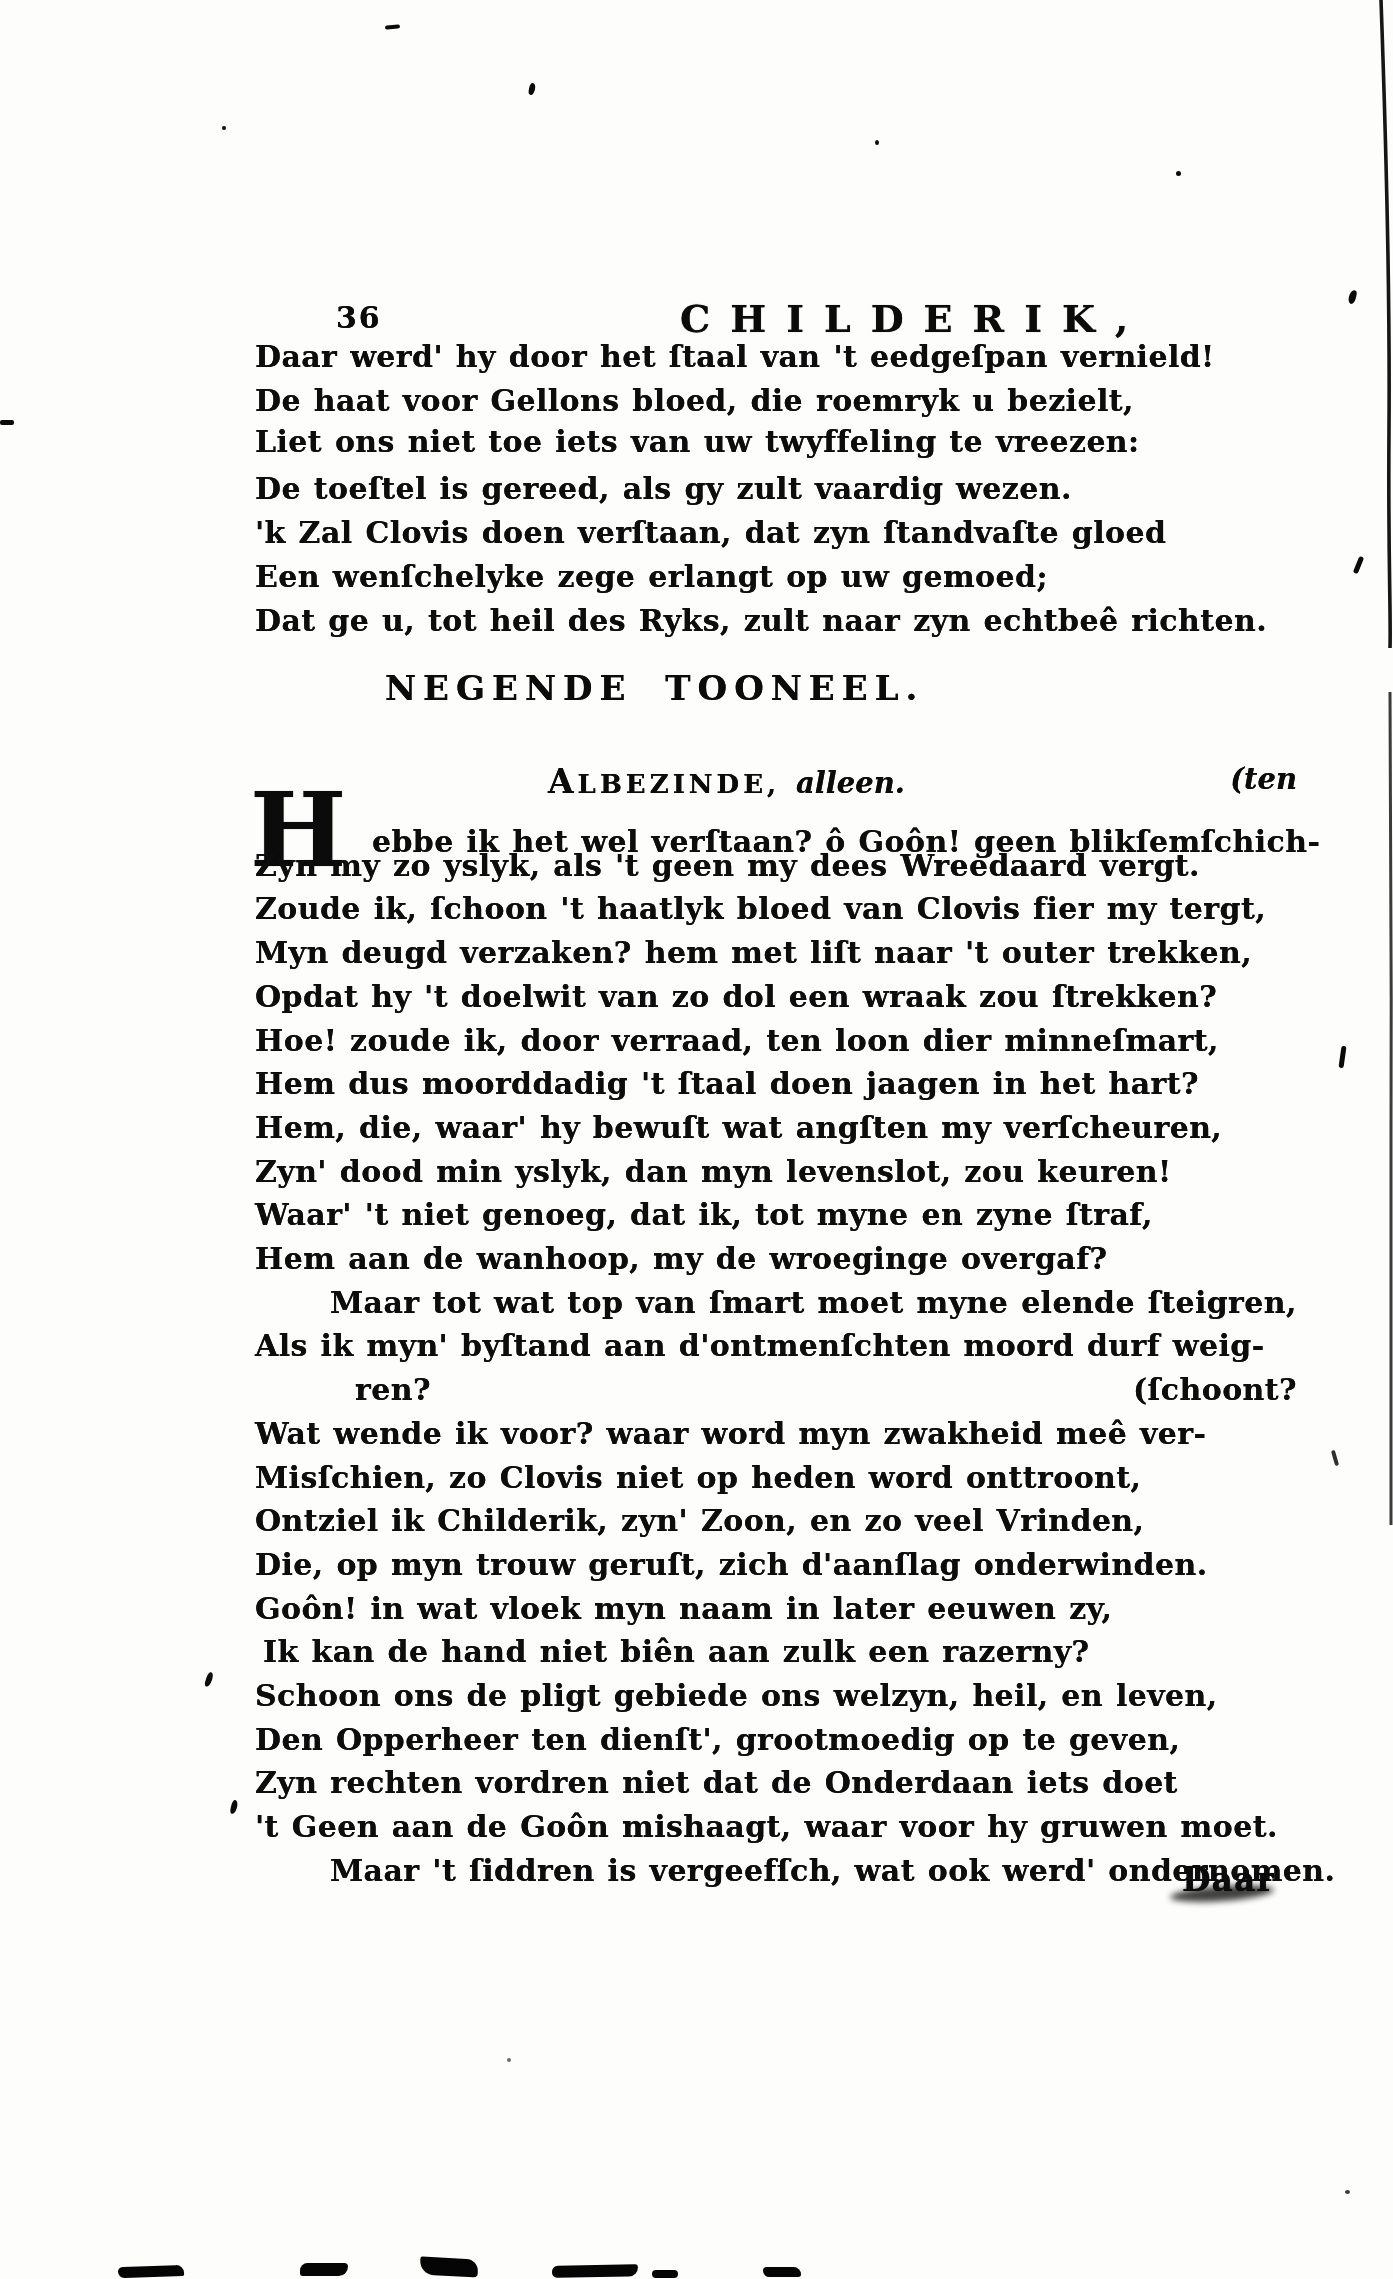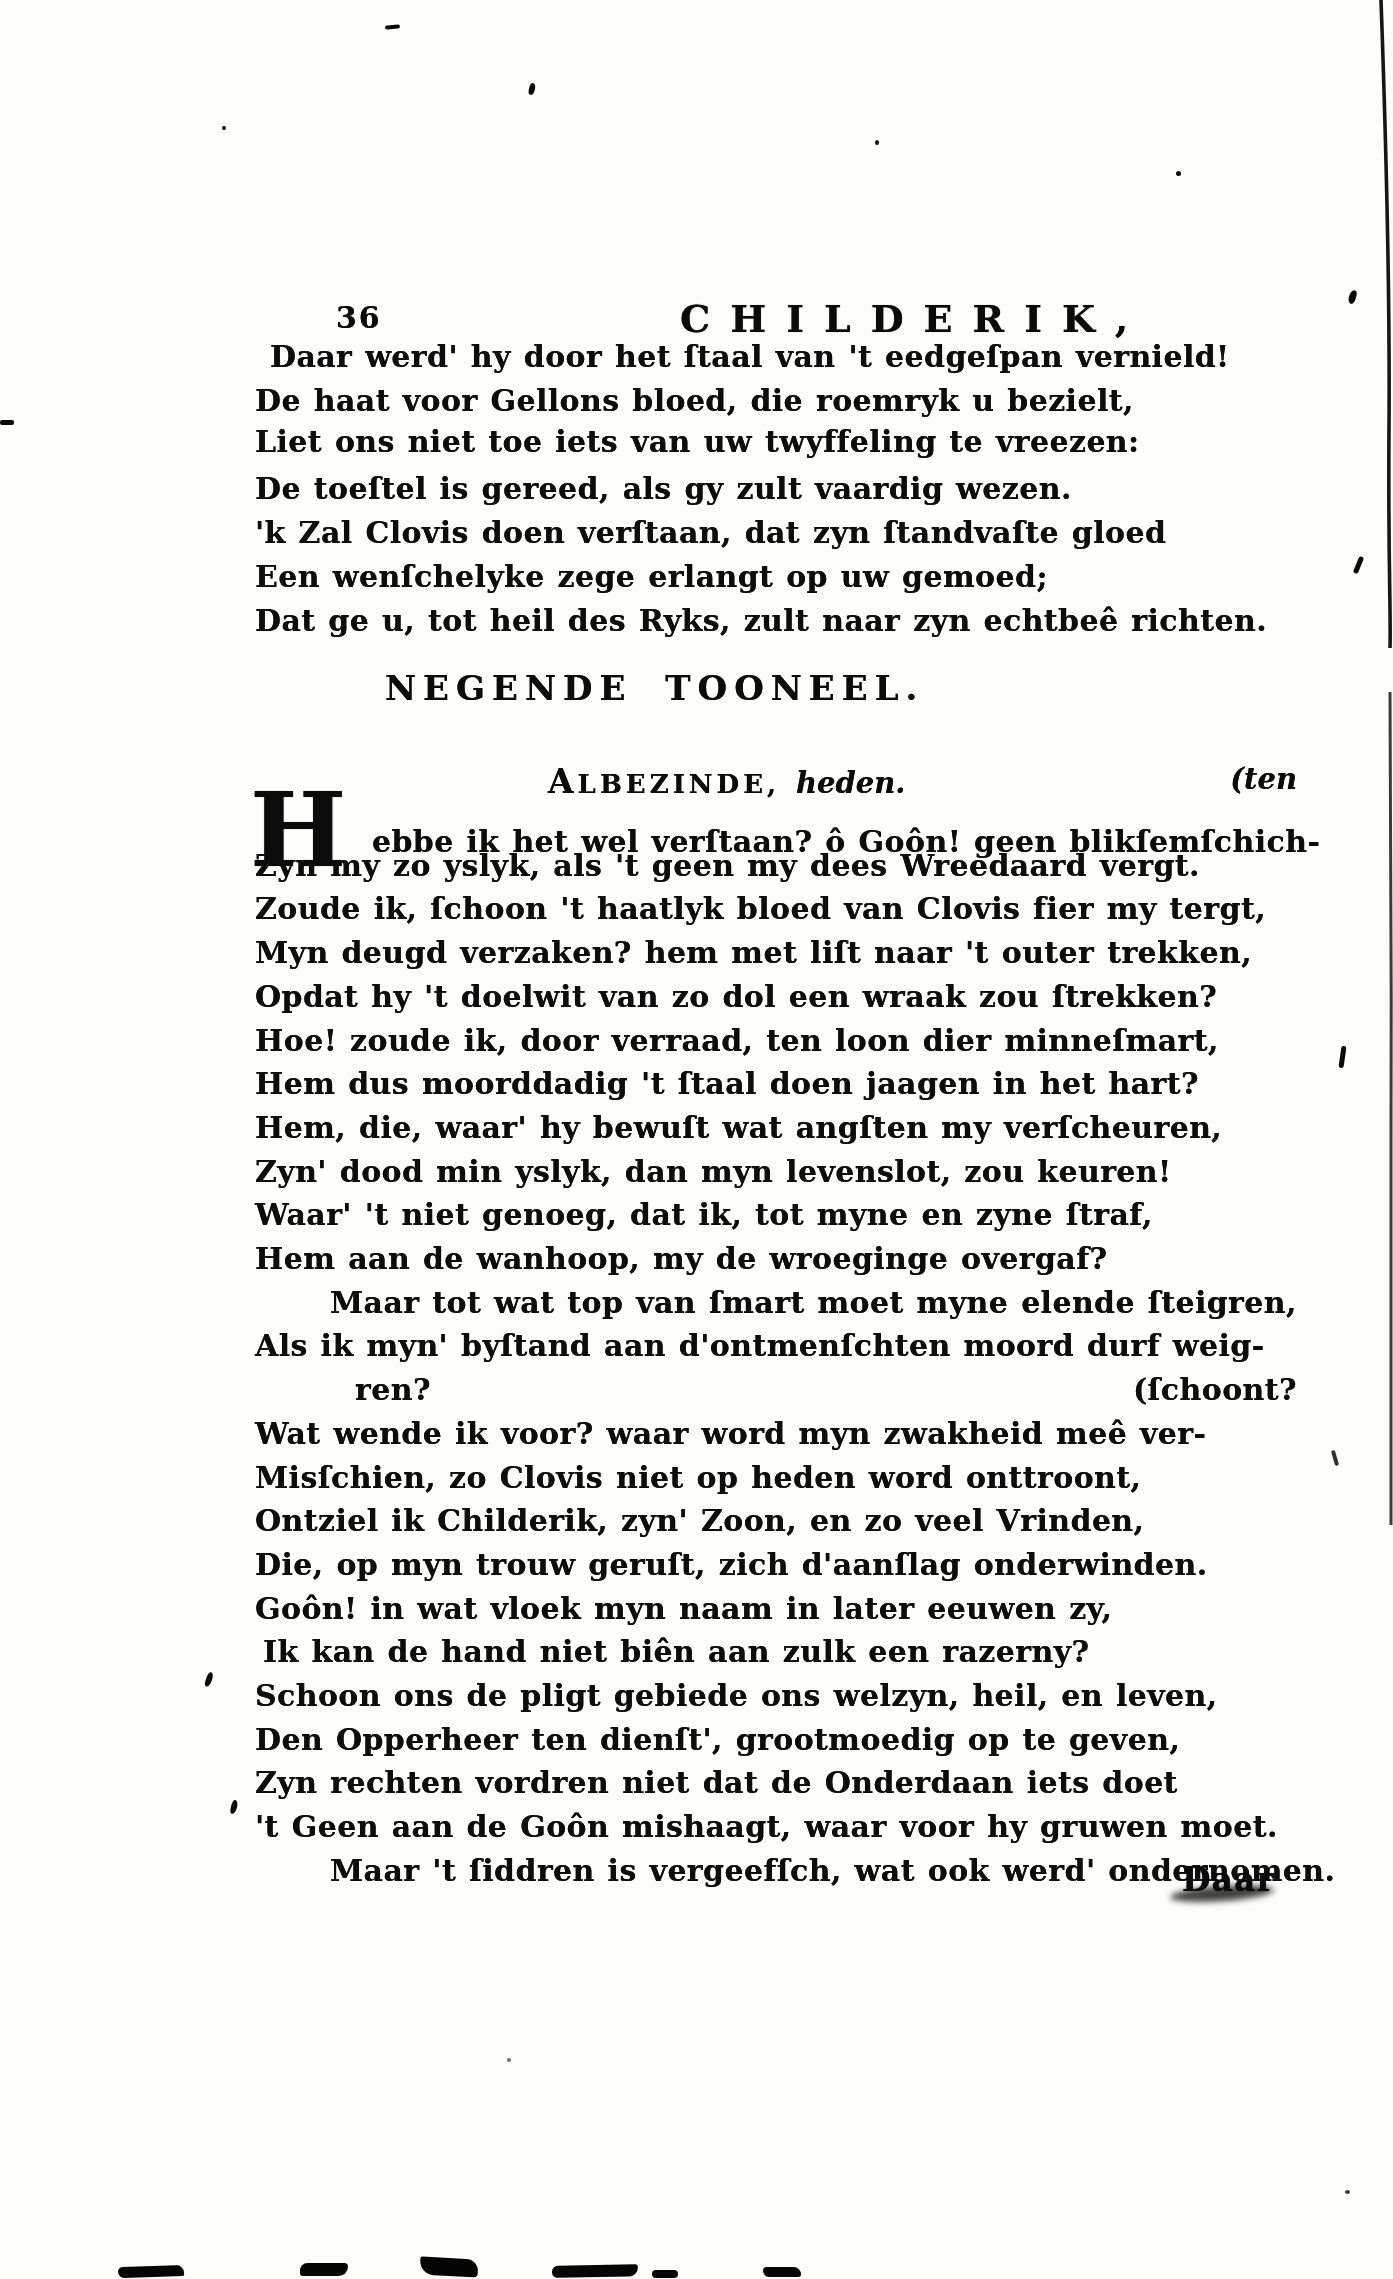--- a/index.html
+++ b/index.html
@@ -103,34 +103,34 @@
 </style>
 </head>
 <body>
 
 <div class="page">
 
   <div class="page-number">36</div>
   <div class="running-title">CHILDERIK,</div>
 
   <div>
-      <div class="line" style="top: 342px; left: 255px; margin-left: 15px;">Daar werd' hy door het ſtaal van 't eedgeſpan vernield!</div>
+      <div class="line" style="top: 342px; left: 255px;">Daar werd' hy door het ſtaal van 't eedgeſpan vernield!</div>
       <div class="line" style="top: 386px; left: 255px;">De haat voor Gellons bloed, die roemryk u bezielt,</div>
       <div class="line" style="top: 427px; left: 255px;">Liet ons niet toe iets van uw twyffeling te vreezen:</div>
       <div class="line" style="top: 474px; left: 255px;">De toeſtel is gereed, als gy zult vaardig wezen.</div>
       <div class="line" style="top: 518px; left: 255px;">'k Zal Clovis doen verſtaan, dat zyn ſtandvaſte gloed</div>
       <div class="line" style="top: 562px; left: 255px;">Een wenſchelyke zege erlangt op uw gemoed;</div>
       <div class="line" style="top: 606px; left: 255px;">Dat ge u, tot heil des Ryks, zult naar zyn echtbeê richten.</div>
     </div>
 
   <div class="scene-heading">NEGENDE TOONEEL.</div>
 
   <div class="speaker-line">
     <span class="speaker-name">ALBEZINDE,</span>
-    <span class="stage-direction">heden.</span>
+    <span class="stage-direction">alleen.</span>
   </div>
   <div class="turnover-ten">(ten</div>
 
   <div class="dropcap">H</div>
   <div>
       <div class="line" style="top: 827px; left: 332px; padding-left: 40px;">ebbe ik het wel verſtaan? ô Goôn! geen blikſemſchich-</div>
       <div class="line" style="top: 851px; left: 255px;">Zyn my zo yslyk, als 't geen my dees Wreedaard vergt.</div>
       <div class="line" style="top: 894px; left: 255px;">Zoude ik, ſchoon 't haatlyk bloed van Clovis fier my tergt,</div>
       <div class="line" style="top: 938px; left: 255px;">Myn deugd verzaken? hem met liſt naar 't outer trekken,</div>
       <div class="line" style="top: 982px; left: 255px;">Opdat hy 't doelwit van zo dol een wraak zou ſtrekken?</div>

